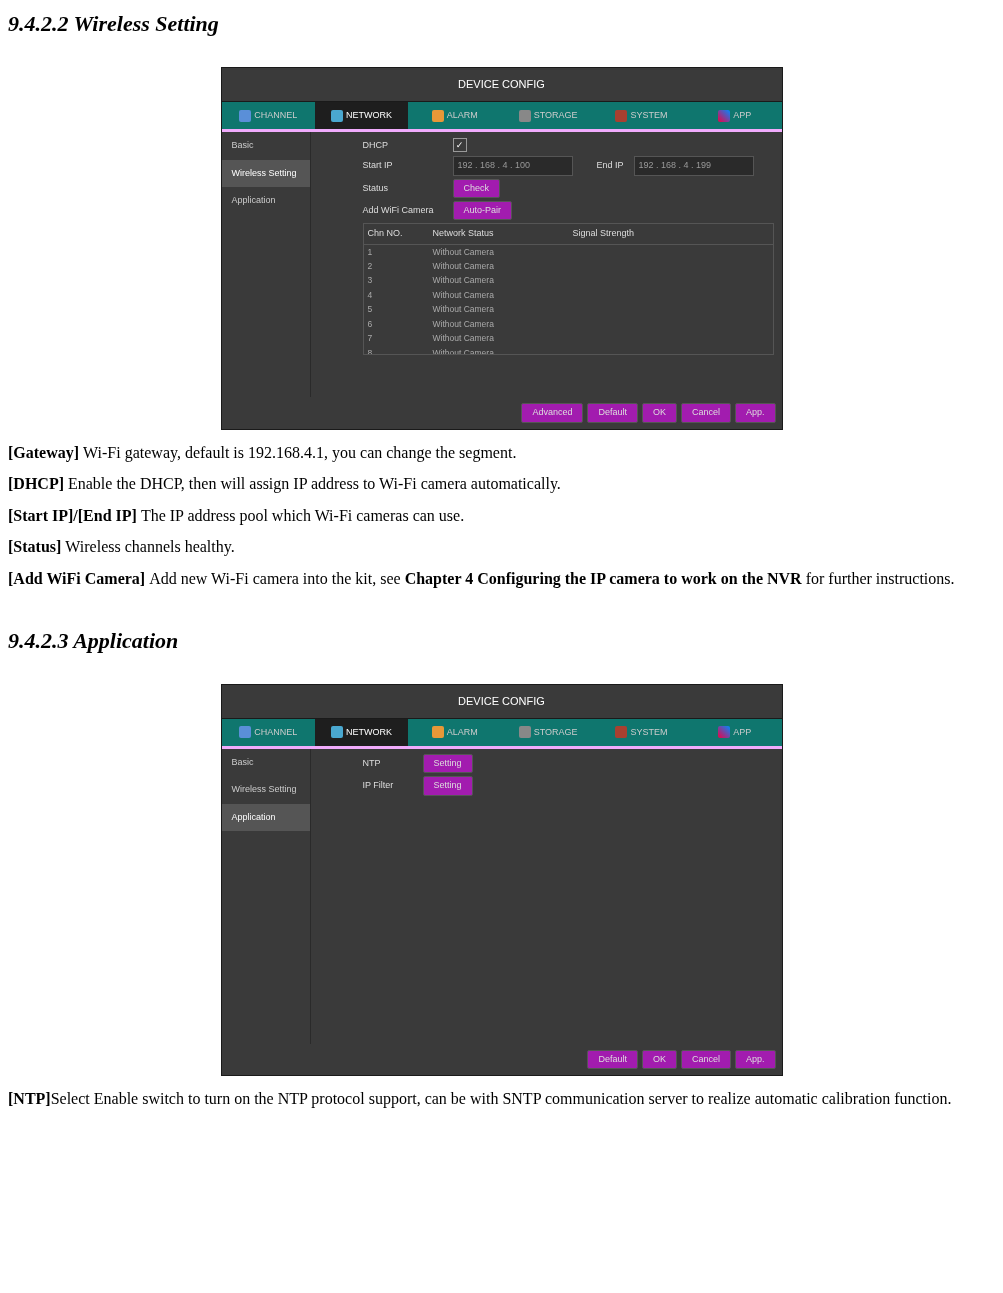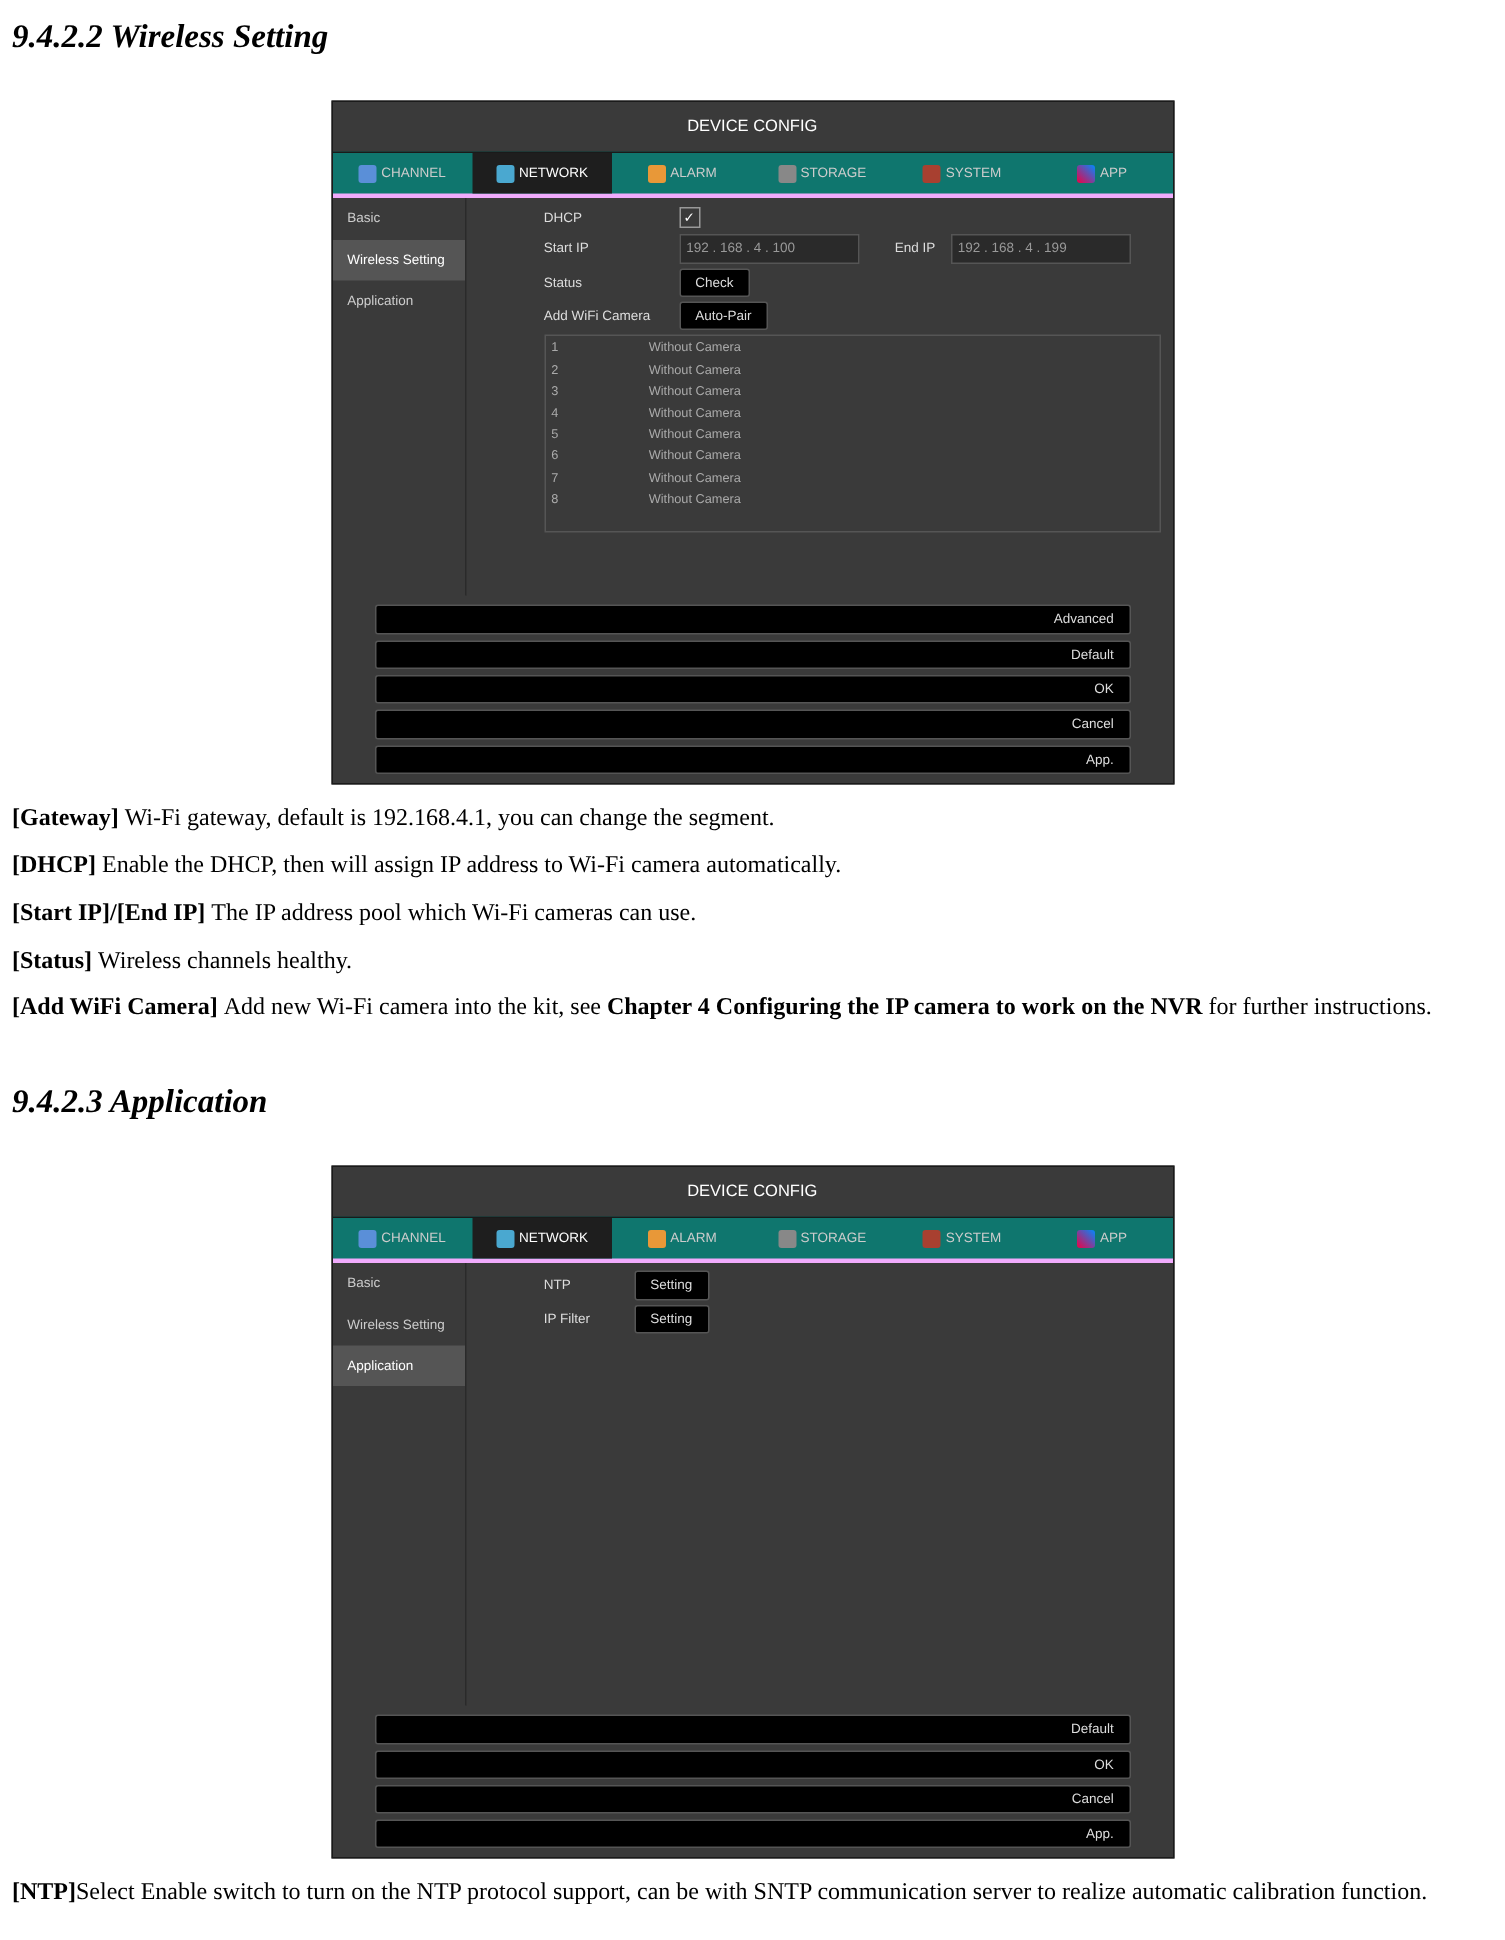--- a/index.html
+++ b/index.html
@@ -113,21 +113,21 @@
       width: 12px;
       height: 12px;
       border: 1px solid #999;
       display: inline-flex;
       align-items: center;
       justify-content: center;
       color: #fff;
       font-size: 9px;
     }
     .btn {
-      background: #000000;
+      background: #a21caf;
       border: 1px solid #555;
       color: #ddd;
       padding: 1px 10px;
       font-size: 9px;
       display: inline-block;
       border-radius: 2px;
     }
     .end-label {
       margin-left: 24px;
       margin-right: 10px;
@@ -150,26 +150,25 @@
     .table-row {
       display: flex;
       font-size: 8.5px;
       color: #aaa;
       padding: 0 0;
     }
     .td1 { width: 65px; padding-left: 4px; }
     .td2 { width: 140px; }
     .td3 { flex: 1; }
     .dc-footer {
-      padding: 6px 28px;
+      padding: 6px 6px;
       text-align: right;
       display: flex;
       justify-content: flex-end;
       gap: 4px;
-      flex-direction: column;
     }
     .para {
       margin: 2px 0;
       line-height: 1.85;
     }
     .term-label {
       font-weight: bold;
     }
     .sec2-body {
       min-height: 295px;
@@ -227,20 +226,25 @@
       </div>
       <div class="form-row">
         <span class="form-label">Status</span>
         <span class="btn">Check</span>
       </div>
       <div class="form-row">
         <span class="form-label">Add WiFi Camera</span>
         <span class="btn">Auto-Pair</span>
       </div>
       <div class="table-box">
+        <div class="table-head">
+          <div class="th1">Chn NO.</div>
+          <div class="th2">Network Status</div>
+          <div class="th3">Signal Strength</div>
+        </div>
         <div id="cam-rows">
             <div class="table-row">
               <div class="td1">1</div>
               <div class="td2">Without Camera</div>
               <div class="td3"></div>
             </div>
             <div class="table-row">
               <div class="td1">2</div>
               <div class="td2">Without Camera</div>
               <div class="td3"></div>

